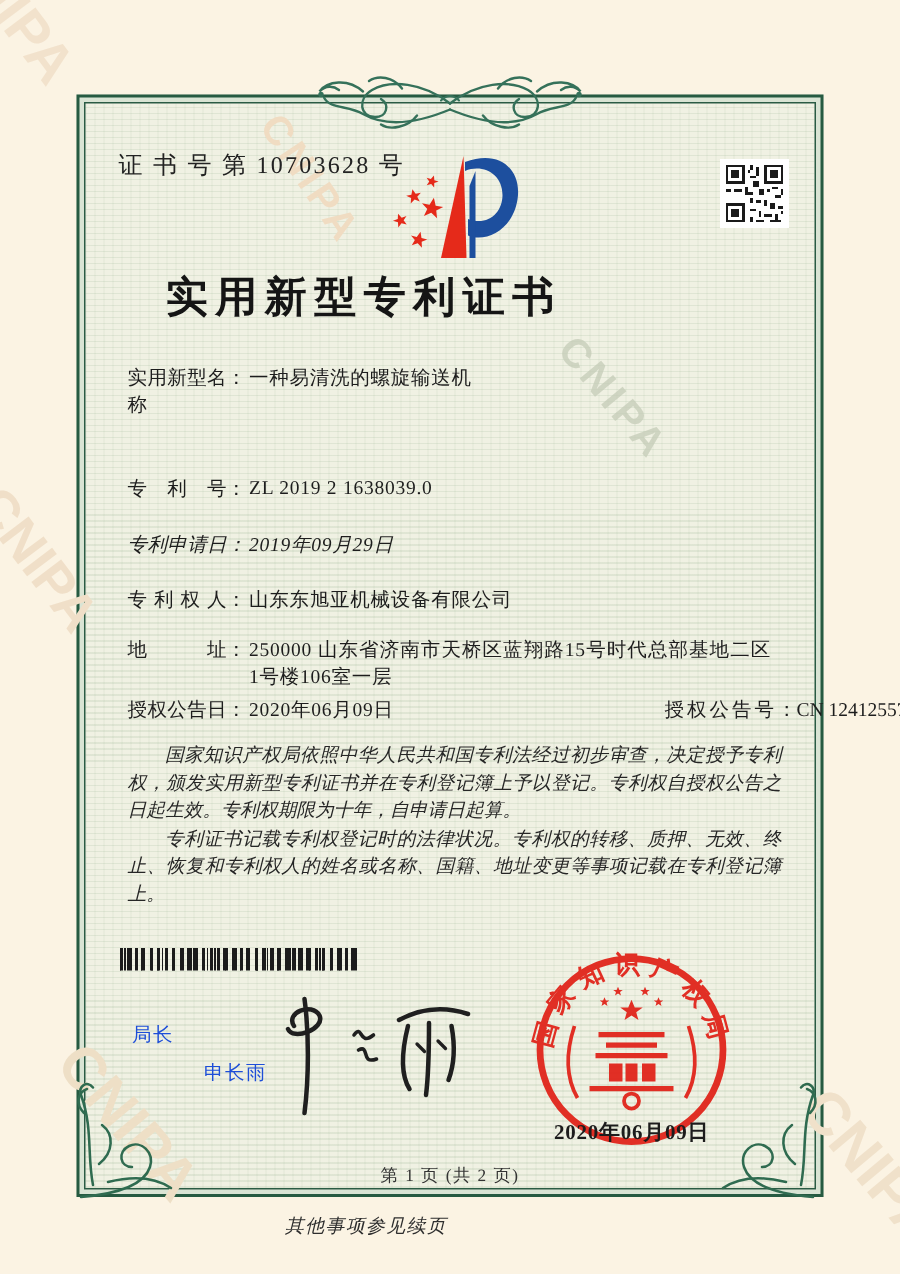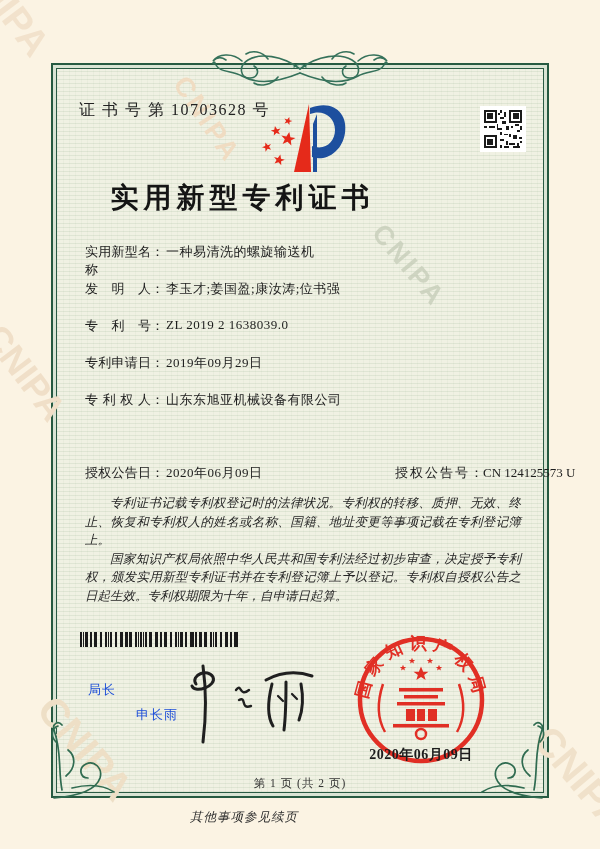--- a/index.html
+++ b/index.html
@@ -32,21 +32,21 @@
   .cert-no{position:absolute;left:79px;top:100px;font-size:16px;letter-spacing:1.5px;color:#222;}
   .title{position:absolute;left:0;top:179px;width:485px;text-align:center;
          font-size:28px;font-weight:bold;letter-spacing:5px;color:#151515;}
 
   .row{position:absolute;left:85px;font-size:13px;color:#1d1d1d;}
   .row .lbl{display:inline-block;width:66px;text-align:justify;text-align-last:justify;vertical-align:top;}
   .row .colon{display:inline-block;vertical-align:top;}
   .row .val{display:inline-block;vertical-align:top;margin-left:2px;letter-spacing:0.5px;}
   .row-addr .val{width:348px;line-height:18px;text-align:justify;}
   .grant2{position:absolute;left:310px;top:0;white-space:nowrap;}
-  .grant2 .lbl2{letter-spacing:2px;}
+  .grant2 .lbl2{letter-spacing:2px;margin-left:48px;}
 
   .body-text{position:absolute;left:85px;top:494px;width:436px;font-size:12.5px;line-height:18.5px;
              color:#262626;text-align:justify;font-style:italic;}
   .body-text p{margin:0;text-indent:2em;}
 
   .barcode{position:absolute;left:80px;top:632px;width:158px;height:15px;
      background-image:
        repeating-linear-gradient(90deg,#1b1b1b 0 2px,rgba(0,0,0,0) 2px 5px),
        repeating-linear-gradient(90deg,#1b1b1b 0 1px,rgba(0,0,0,0) 1px 7px),
        repeating-linear-gradient(90deg,rgba(0,0,0,0) 0 3px,#1b1b1b 3px 4px,rgba(0,0,0,0) 4px 11px);}
@@ -173,40 +173,40 @@
         <rect x="10" y="4" width="1" height="1"></rect>
           <rect x="12" y="12" width="1" height="1" fill="#fff"></rect>
       </g>
     </svg>
 
     <div class="title">实用新型专利证书</div>
 
     <div class="row" style="top:243px;">
       <span class="lbl">实用新型名称</span><span class="colon">：</span><span class="val">一种易清洗的螺旋输送机</span>
     </div>
-    <div class="row" style="top:280px;">
-      <span class="lbl">发明人</span><span class="colon">：</span><span class="val">李玉才;姜国盈;康汝涛;位书强</span>
-    </div>
     <div class="row" style="top:317px;">
       <span class="lbl">专利号</span><span class="colon">：</span><span class="val">ZL 2019 2 1638039.0</span>
     </div>
-    <div class="row" style="top:354px;">
+    <div class="row" style="top:354px;font-style:italic;">
       <span class="lbl">专利申请日</span><span class="colon">：</span><span class="val">2019年09月29日</span>
     </div>
     <div class="row" style="top:391px;">
       <span class="lbl">专利权人</span><span class="colon">：</span><span class="val">山东东旭亚机械设备有限公司</span>
+    </div>
+    <div class="row row-addr" style="top:424px;">
+      <span class="lbl">地址</span><span class="colon">：</span><span class="val">250000 山东省济南市天桥区蓝翔路15号时代总部基地二区1号楼106室一层</span>
     </div>
     <div class="row" style="top:464px;width:460px;">
       <span class="lbl">授权公告日</span><span class="colon">：</span><span class="val">2020年06月09日</span>
       <span class="grant2"><span class="lbl2">授权公告号</span><span>：</span><span>CN 124125573 U</span></span>
     </div>
 
     <div class="body-text">
+      <p>国家知识产权局依照中华人民共和国专利法经过初步审查，决定授予专利权，颁发实用新型专利证书并在专利登记簿上予以登记。专利权自授权公告之日起生效。专利权期限为十年，自申请日起算。</p>
       <p>专利证书记载专利权登记时的法律状况。专利权的转移、质押、无效、终止、恢复和专利权人的姓名或名称、国籍、地址变更等事项记载在专利登记簿上。</p>
-      <p>国家知识产权局依照中华人民共和国专利法经过初步审查，决定授予专利权，颁发实用新型专利证书并在专利登记簿上予以登记。专利权自授权公告之日起生效。专利权期限为十年，自申请日起算。</p>
     </div>
 
     <div class="barcode"></div>
 
     <div class="signer signer-title">局长</div>
     <div class="signer signer-name">申长雨</div>
     <svg class="signature" width="142" height="88" viewBox="0 0 142 88">
       <g stroke="#1f1f1f" fill="none" stroke-width="3" stroke-linecap="round" stroke-linejoin="round">
         <path d="M16,24 C10,15 28,8 33,17 C37,26 15,34 12,26"></path>
         <path d="M23,6 C26,28 26,58 23,82"></path>

